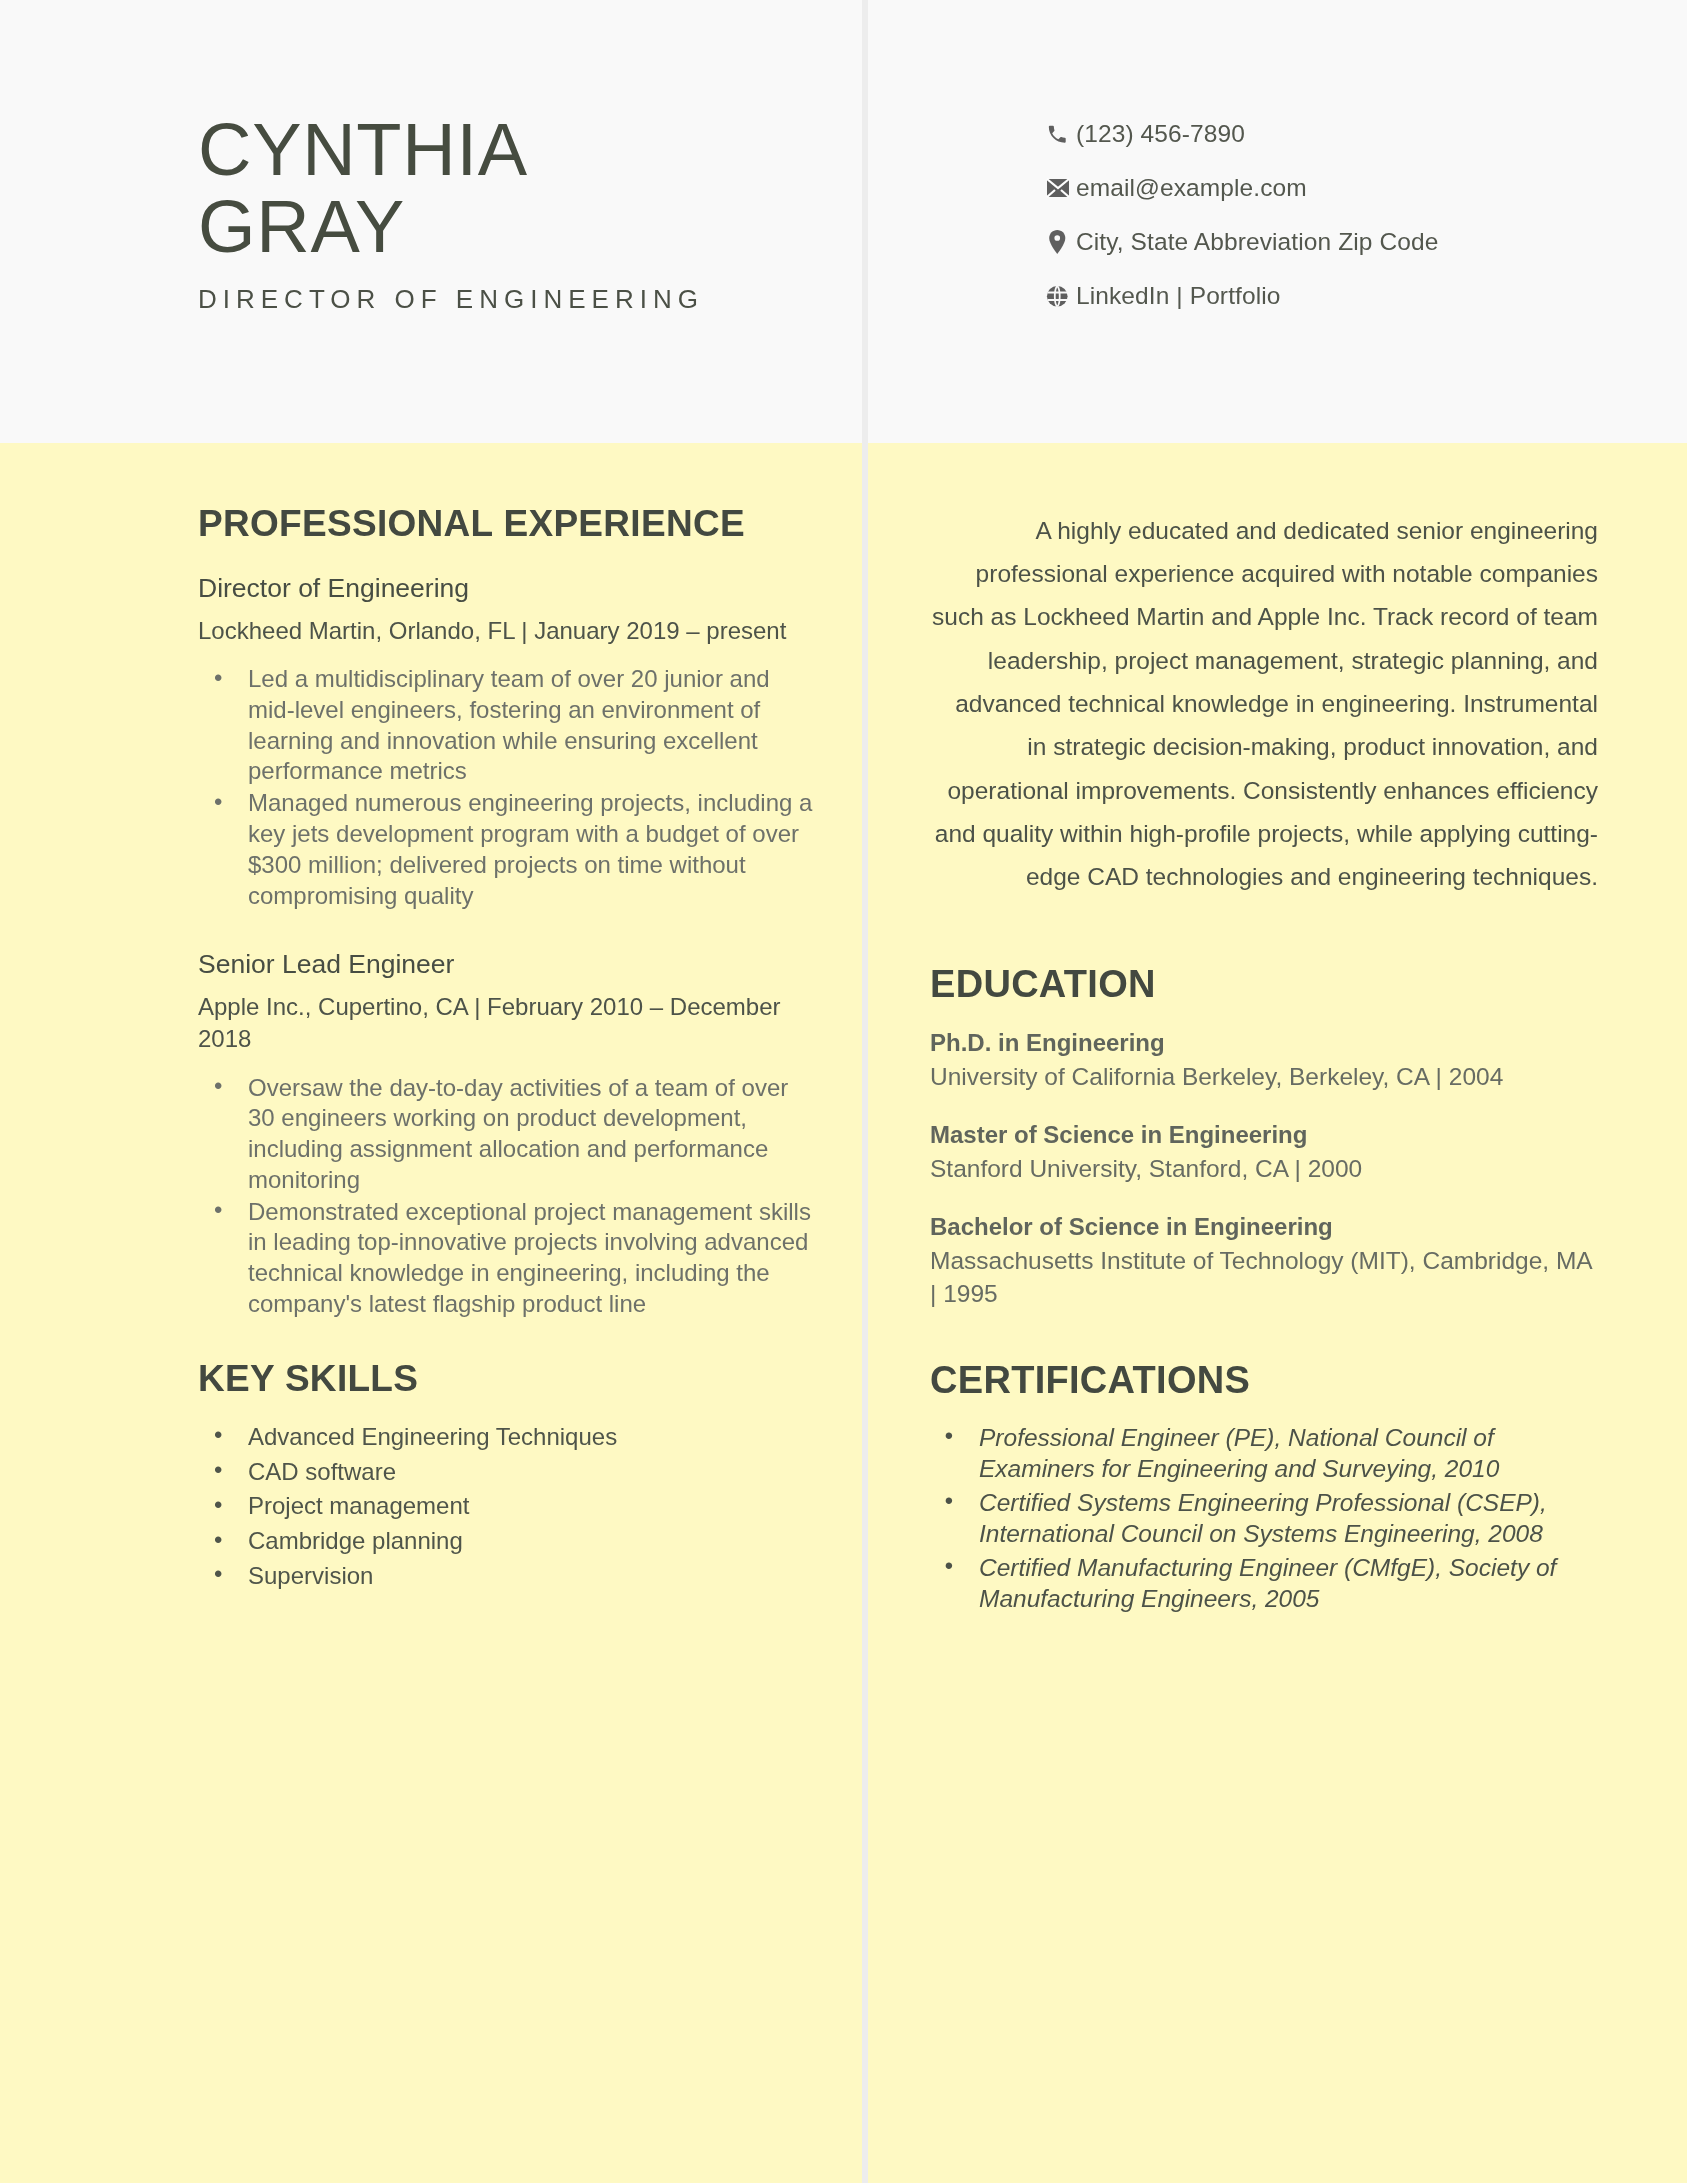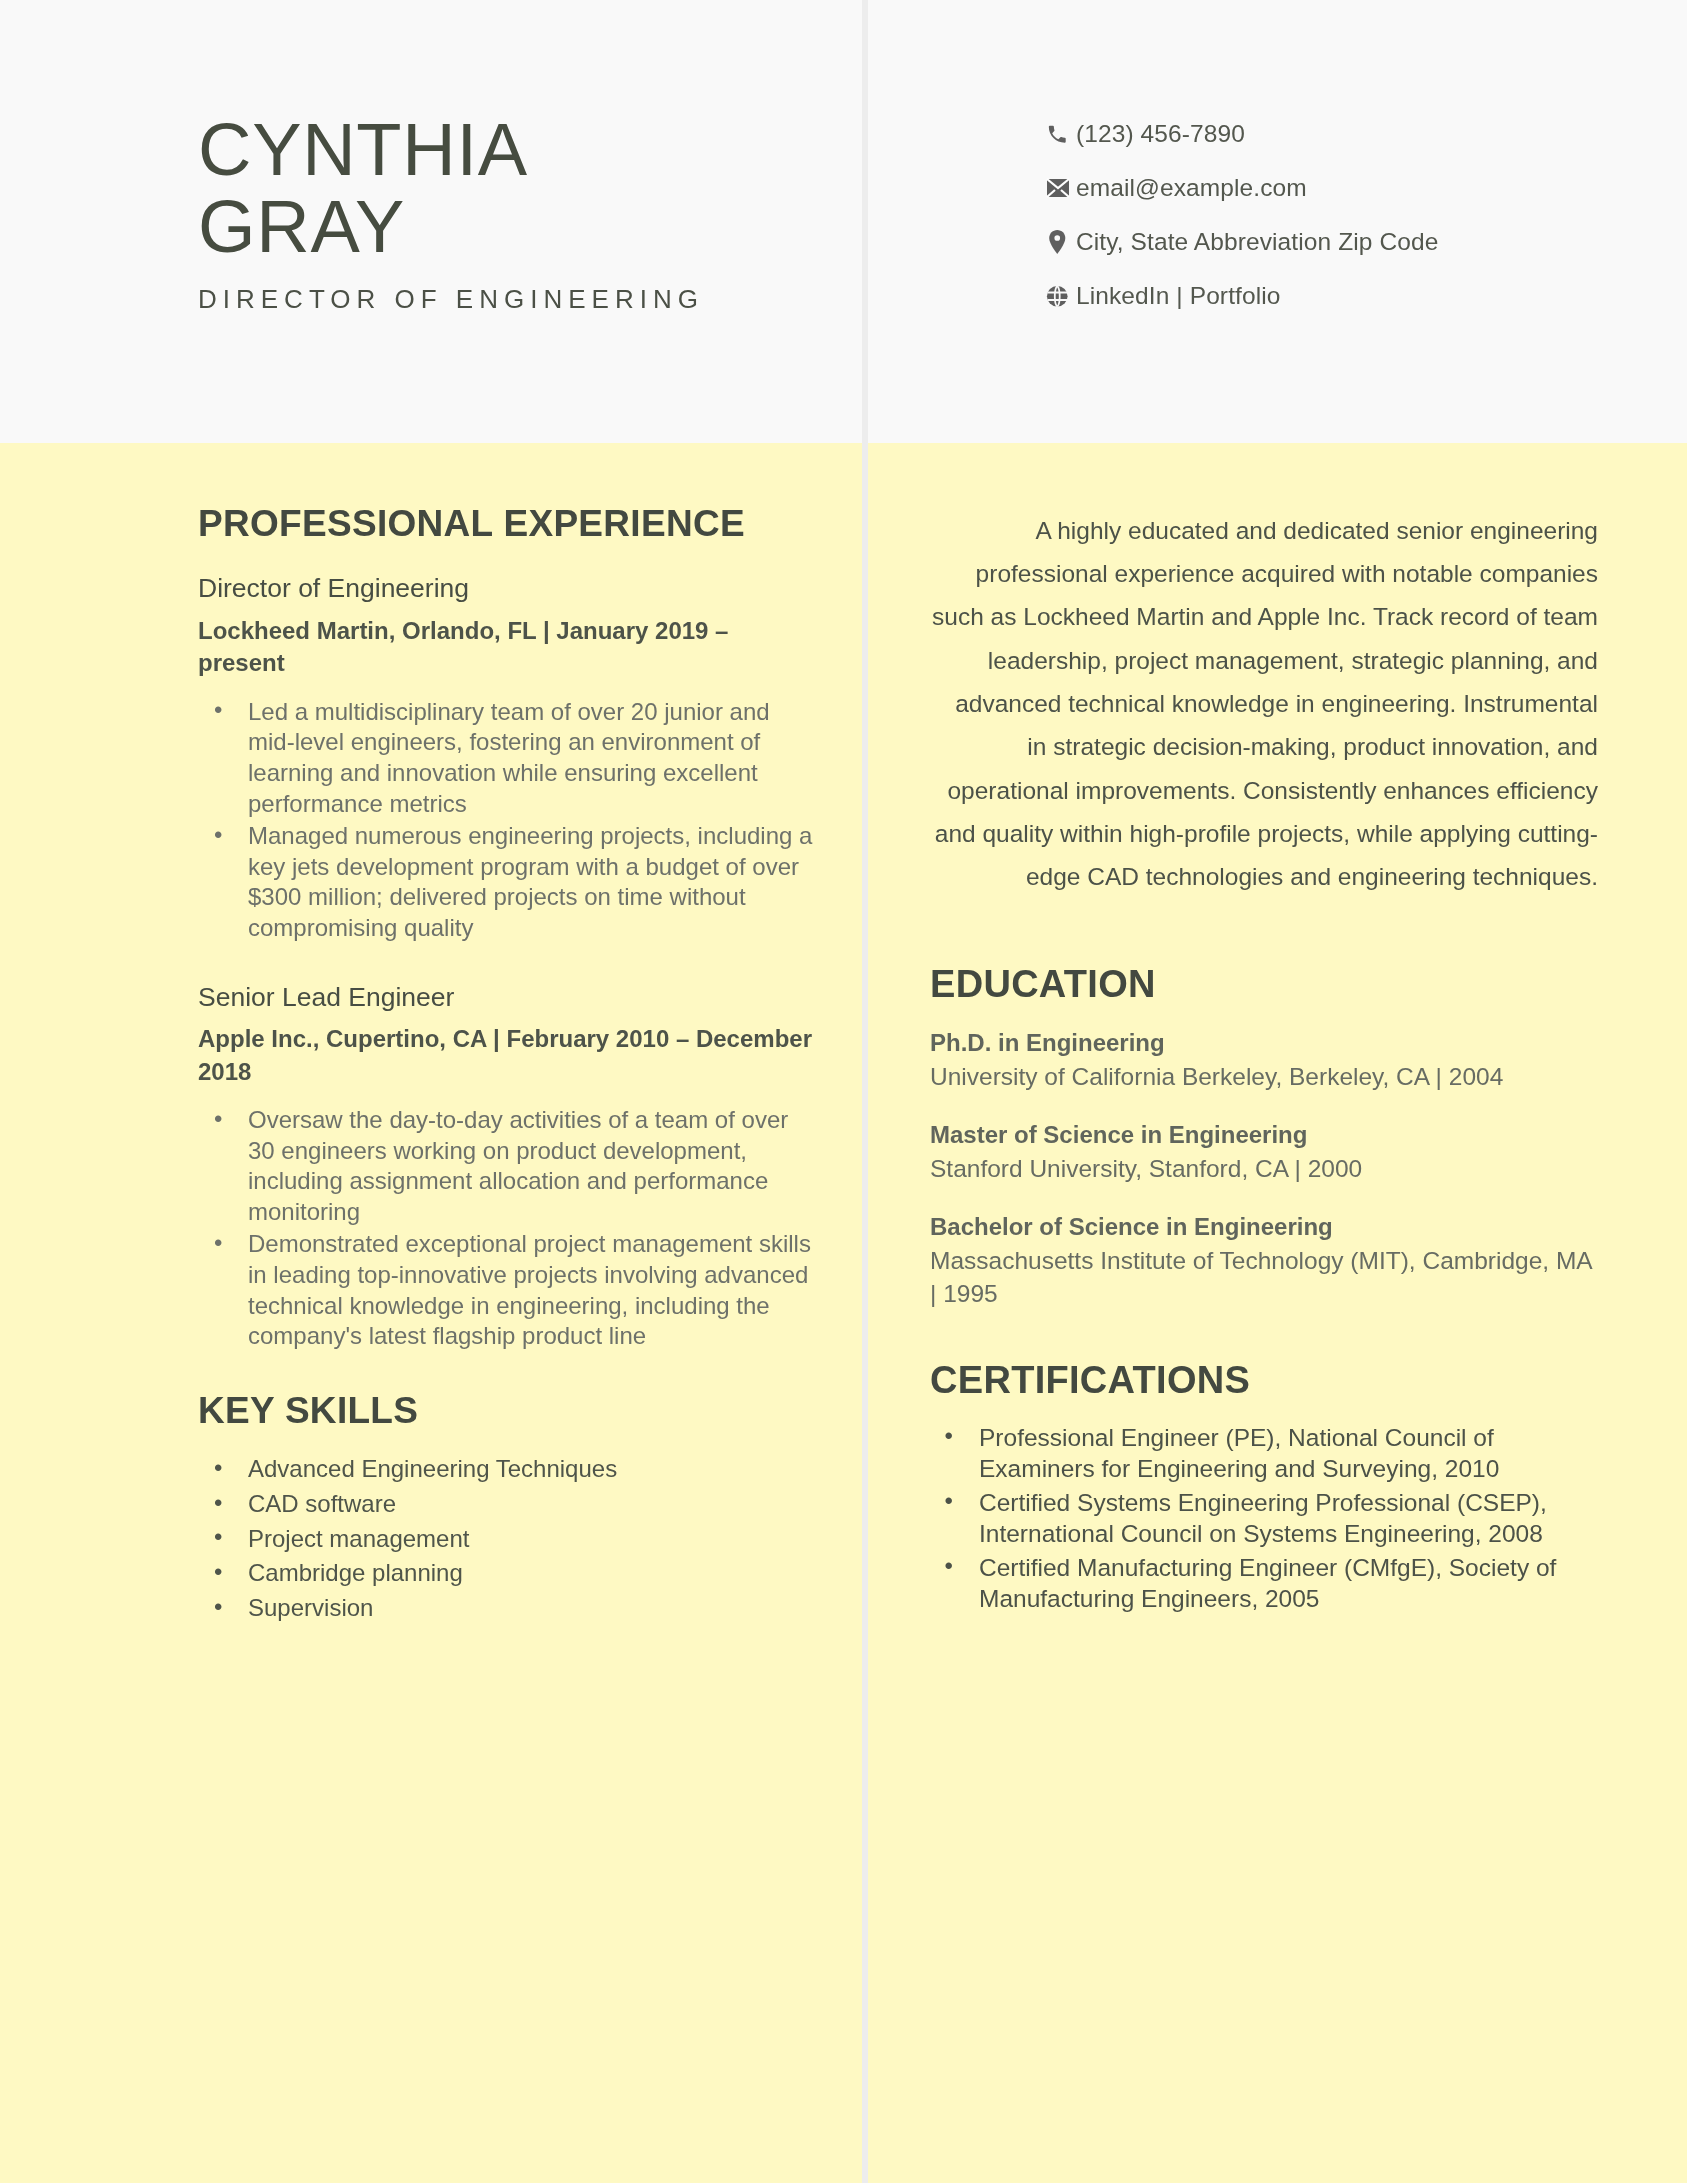--- a/index.html
+++ b/index.html
@@ -125,21 +125,21 @@
   .entry-title {
     font-size: 26.5px;
     font-weight: 400;
     color: #474d43;
     line-height: 1.25;
   }
 
   .entry-meta {
     margin-top: 9.3px;
     font-size: 24px;
-    font-weight: 700;
+    font-weight: 400;
     color: #4d5349;
     line-height: 1.35;
   }
 
   ul.bullets {
     margin-top: 17px;
     padding-left: 0;
     list-style: none;
   }
 
@@ -203,20 +203,21 @@
   
   .block-gap-lg { height: 64px; }
   .block-gap-md { height: 49px; }
 
   ul.certs li {
     font-size: 24.5px;
     line-height: 1.3;
     color: #4c5248;
     padding-left: 49px;
     margin-bottom: 1.3px;
+    font-style: italic;
   }
   ul.certs li::before { color: #4c5248; left: 14.6px; }
 </style>
 </head>
 <body>
 
 <div class="page">
 
   <div class="header-band"></div>
   <div class="divider"></div>

